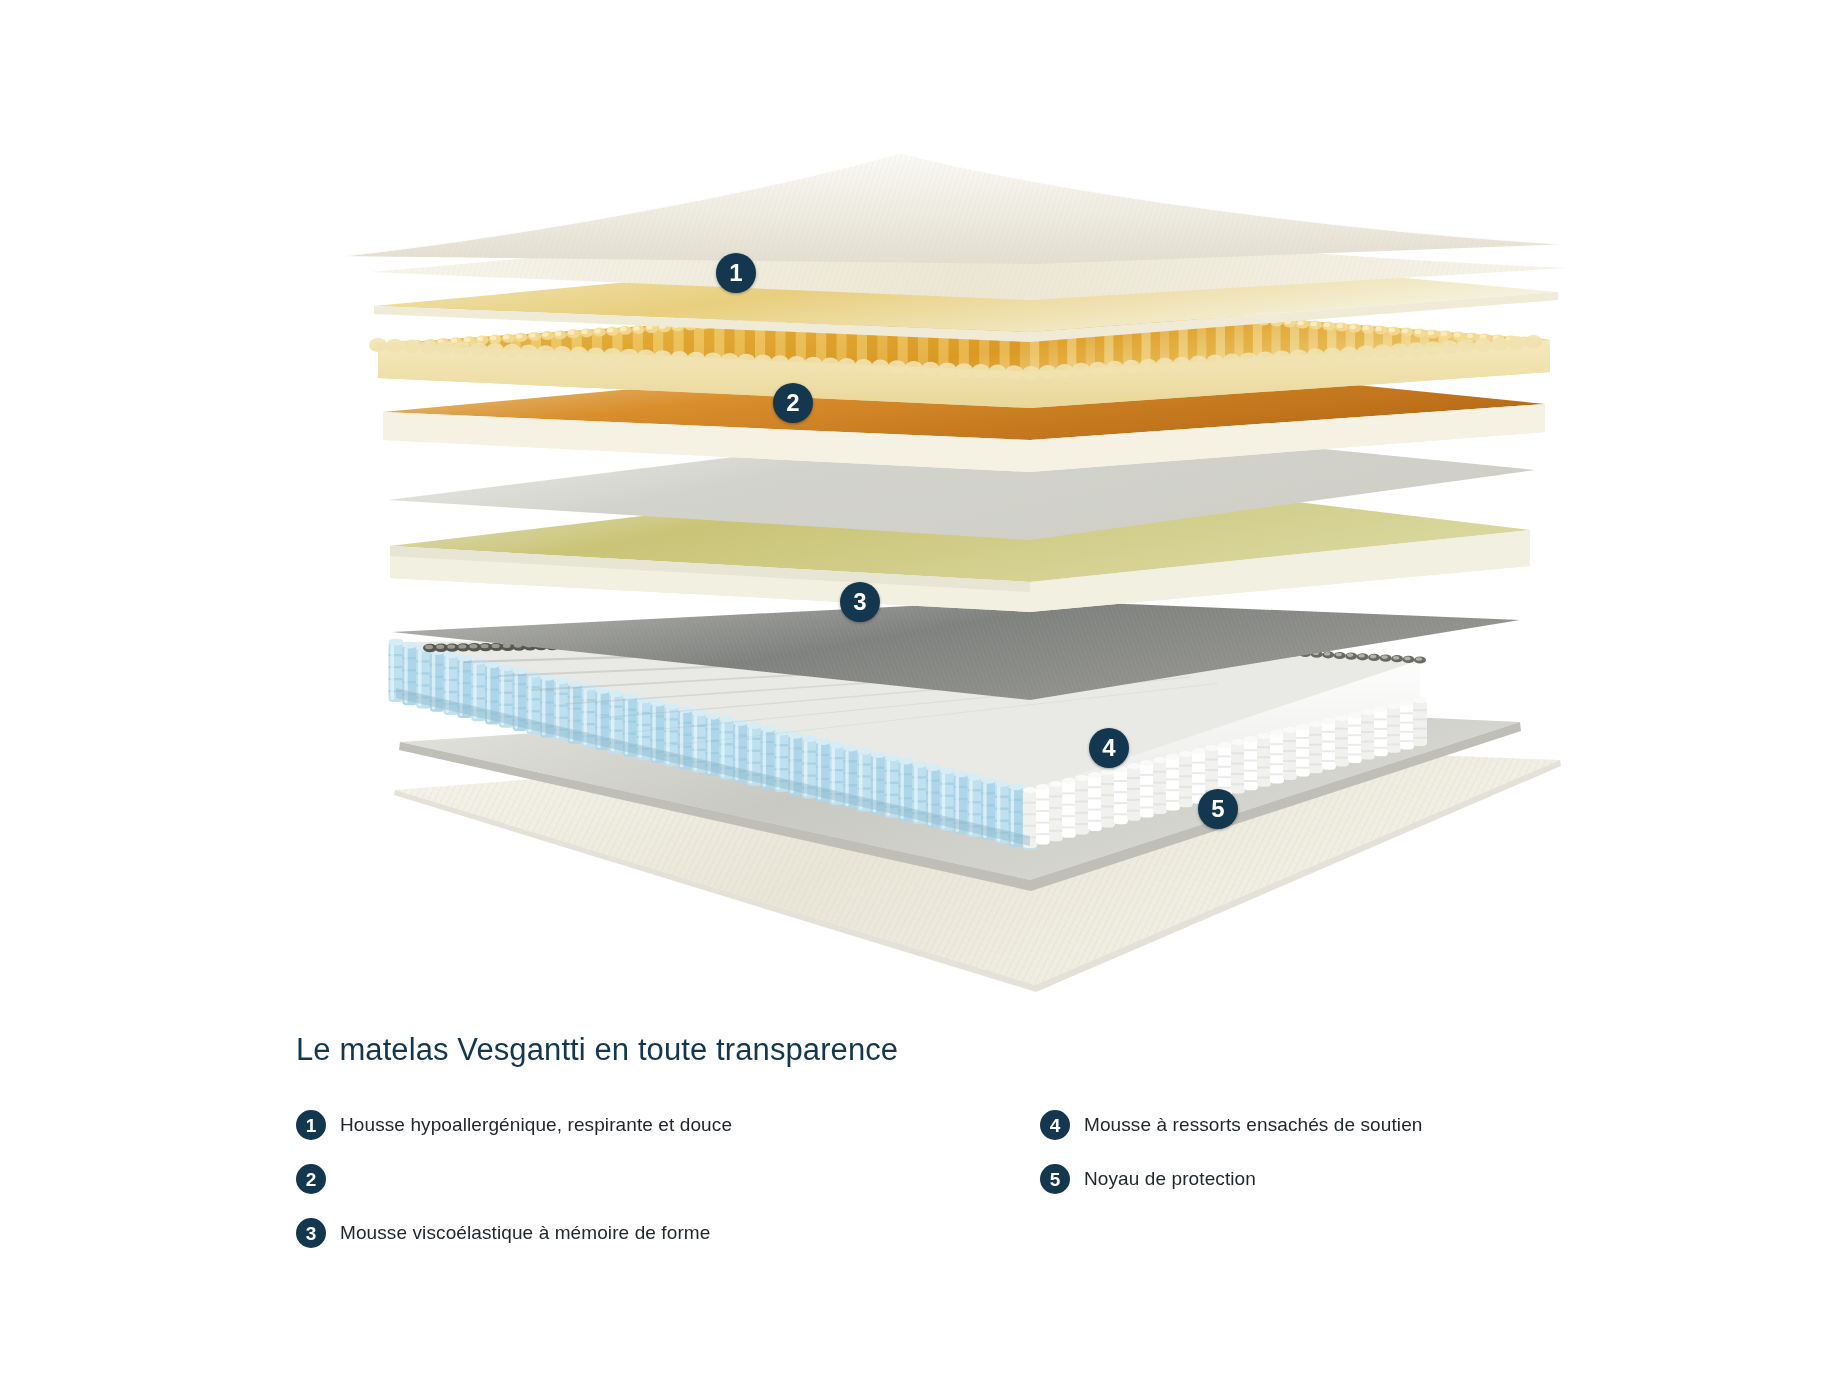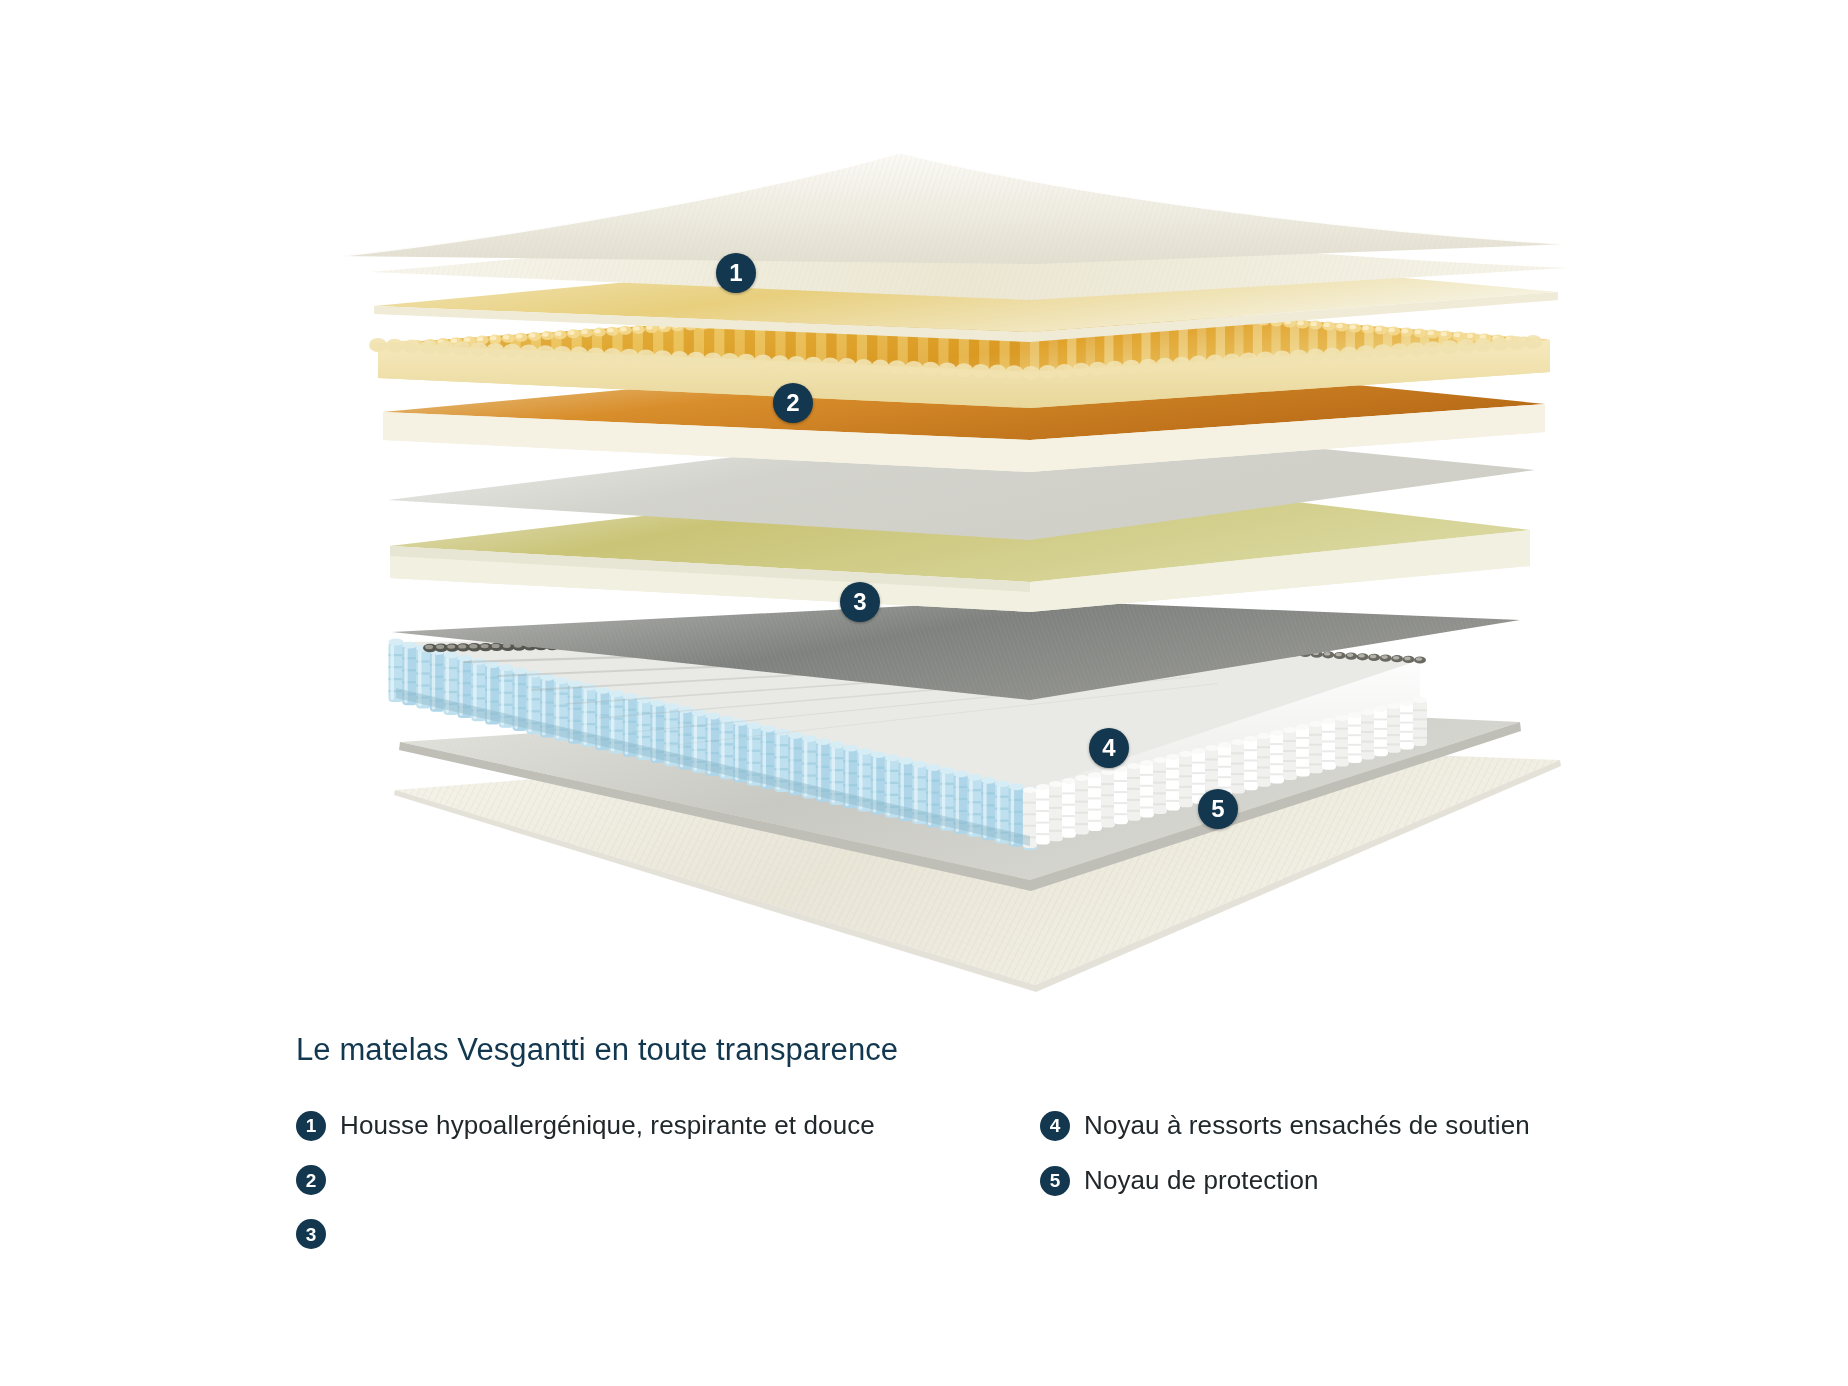--- a/index.html
+++ b/index.html
@@ -46,21 +46,21 @@
   }
   .legend-badge{
     flex:0 0 auto;
     width:30px;height:30px;border-radius:50%;
     background:#12374e;color:#fff;
     font-size:19px;font-weight:700;
     display:flex;align-items:center;justify-content:center;
     margin-right:14px;line-height:1;
   }
   .legend-text{
-    font-size:26px;color:#21282c;
+    font-size:19px;color:#21282c;
     letter-spacing:.1px;
   }
 </style>
 </head>
 <body>
 
 <div id="stage">
 
   <div id="diagram">
     <svg viewBox="0 0 1848 1010" xmlns="http://www.w3.org/2000/svg" aria-hidden="true">
@@ -1491,27 +1491,28 @@
     <div class="legend-col" id="legend-left">
       <div class="legend-item">
         <span class="legend-badge">1</span>
         <span class="legend-text">Housse hypoallergénique, respirante et douce</span>
       </div>
       <div class="legend-item">
         <span class="legend-badge">2</span>
       </div>
       <div class="legend-item">
         <span class="legend-badge">3</span>
+        <span class="legend-text">Mousse viscoélastique à mémoire de forme</span>
       </div>
     </div>
 
     <div class="legend-col" id="legend-right">
       <div class="legend-item">
         <span class="legend-badge">4</span>
-        <span class="legend-text">Noyau à ressorts ensachés de soutien</span>
+        <span class="legend-text">Mousse à ressorts ensachés de soutien</span>
       </div>
       <div class="legend-item">
         <span class="legend-badge">5</span>
         <span class="legend-text">Noyau de protection</span>
       </div>
     </div>
   </div>
 
 </div>
 

